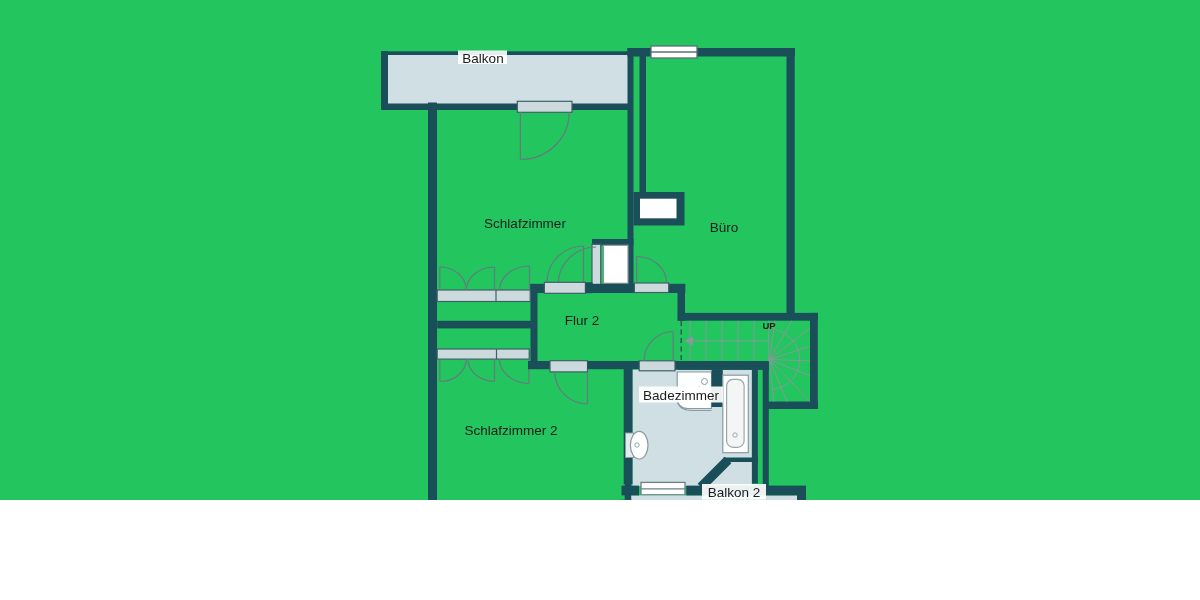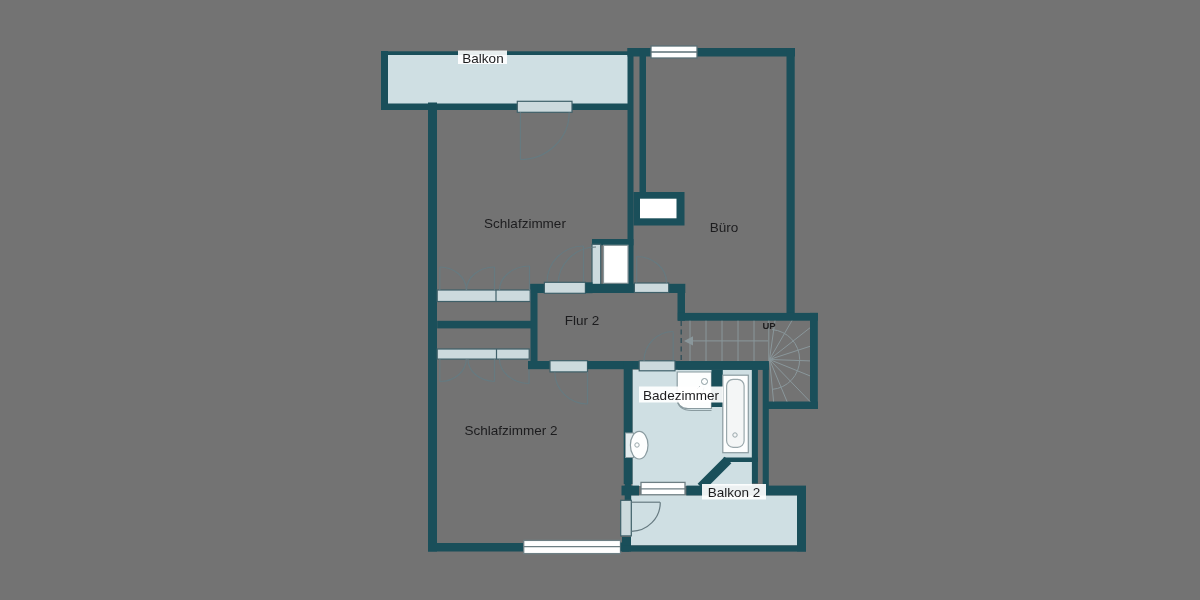--- a/index.html
+++ b/index.html
@@ -1,16 +1,16 @@
 <!DOCTYPE html>
 <html><head>
 <meta charset="utf-8">
 <style>
   html,body{margin:0;padding:0;background:#ffffff;}
-  .wrap{width:1200px;height:600px;position:relative;background:#737373;overflow:hidden;}
+  .wrap{width:1200px;height:500px;position:relative;background:#22c55e;overflow:hidden;}
   text{font-family:"Liberation Sans",sans-serif;fill:#1c1c1e;}
 </style>
 </head>
 <body>
 <div class="wrap">
 <svg width="1200" height="600" viewBox="0 0 1200 600" xmlns="http://www.w3.org/2000/svg">
 <defs></defs>
 
 <rect x="388" y="54.5" width="240" height="49.5" fill="#cfdfe3"></rect>
 

